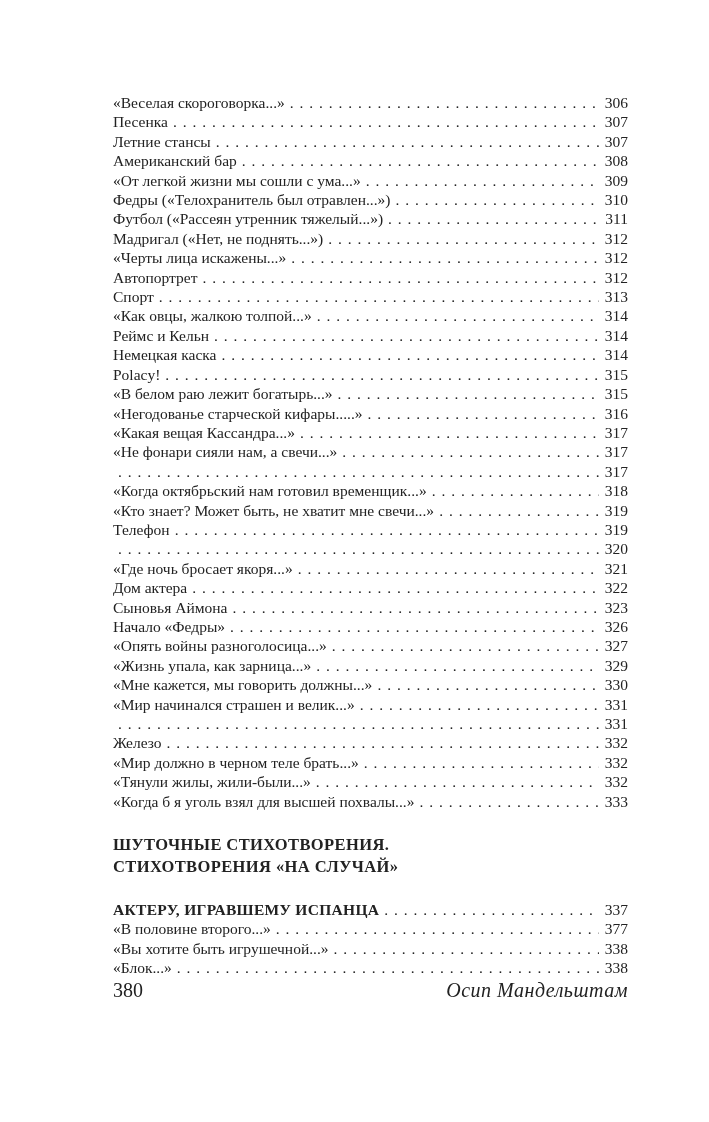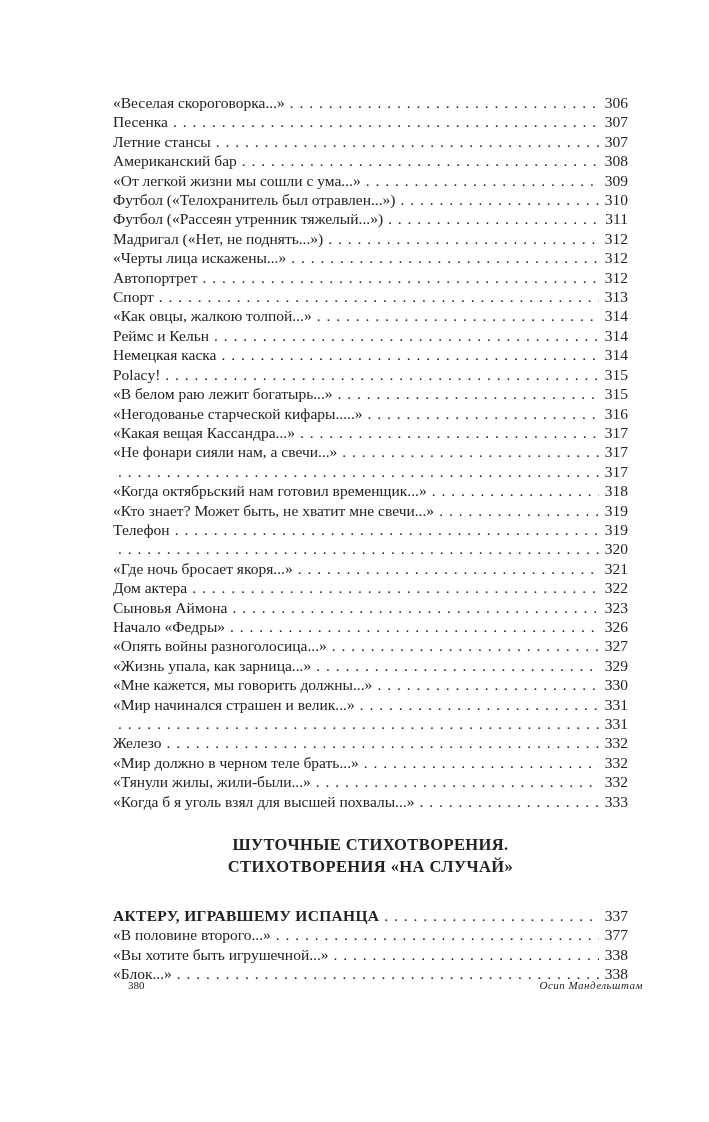--- a/index.html
+++ b/index.html
@@ -45,36 +45,36 @@
     content: ". . . . . . . . . . . . . . . . . . . . . . . . . . . . . . . . . . . . . . . . . . . . . . . . . . . . . . . . . . . . . . . . . . . . . .";
     letter-spacing: 1px;
   }
   .toc-page {
     flex: none;
     text-align: right;
     min-width: 26px;
   }
   .section-heading {
     margin-top: 23px;
-    margin-bottom: 29px;
-    text-align: center;
+    margin-bottom: 23px;
+    text-align: left;
     font-weight: bold;
     font-size: 16.5px;
     line-height: 21.5px;
     letter-spacing: 0.4px;
   }
   .footer {
     position: absolute;
-    left: 128px;
+    left: 113px;
     top: 979px;
     width: 515px;
     display: flex;
     justify-content: space-between;
     align-items: flex-start;
-    font-size: 11px;
+    font-size: 20px;
   }
   .footer-author {
     font-style: italic;
     letter-spacing: 0.5px;
   }
 </style>
 </head>
 <body>
 
 <div class="page-content">
@@ -105,21 +105,21 @@
         <span class="toc-page">308</span>
       </div>
 
       <div class="toc-row">
         <span class="toc-title">«От легкой жизни мы сошли с ума...»</span>
         <span class="leader"></span>
         <span class="toc-page">309</span>
       </div>
 
       <div class="toc-row">
-        <span class="toc-title">Футбол («Телохранитель был отравлен...»)</span>
+        <span class="toc-title">Федры («Телохранитель был отравлен...»)</span>
         <span class="leader"></span>
         <span class="toc-page">310</span>
       </div>
 
       <div class="toc-row">
         <span class="toc-title">Футбол («Рассеян утренник тяжелый...»)</span>
         <span class="leader"></span>
         <span class="toc-page">311</span>
       </div>
 

